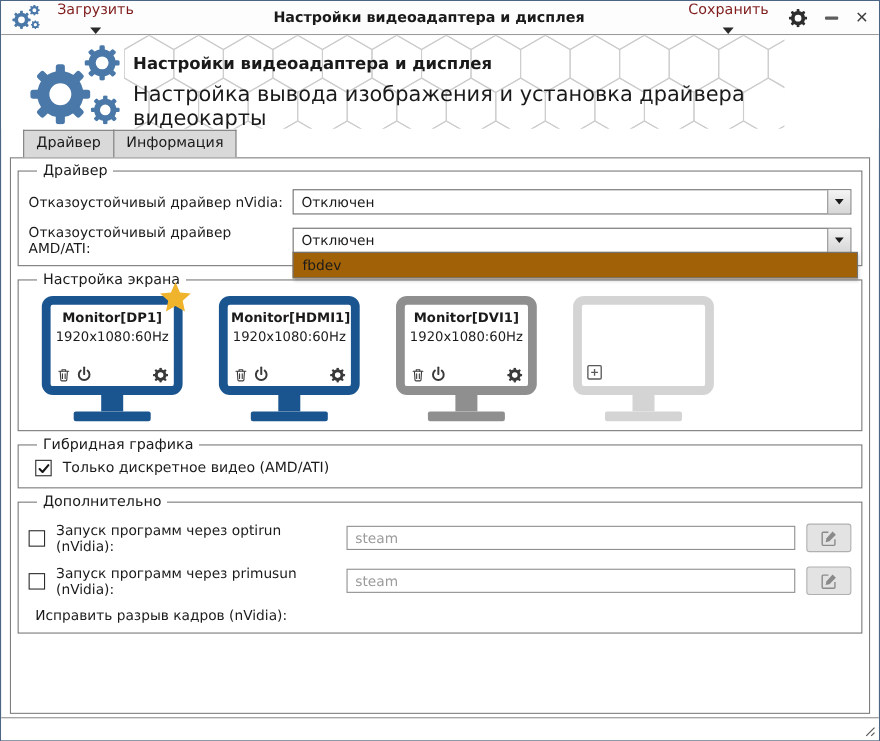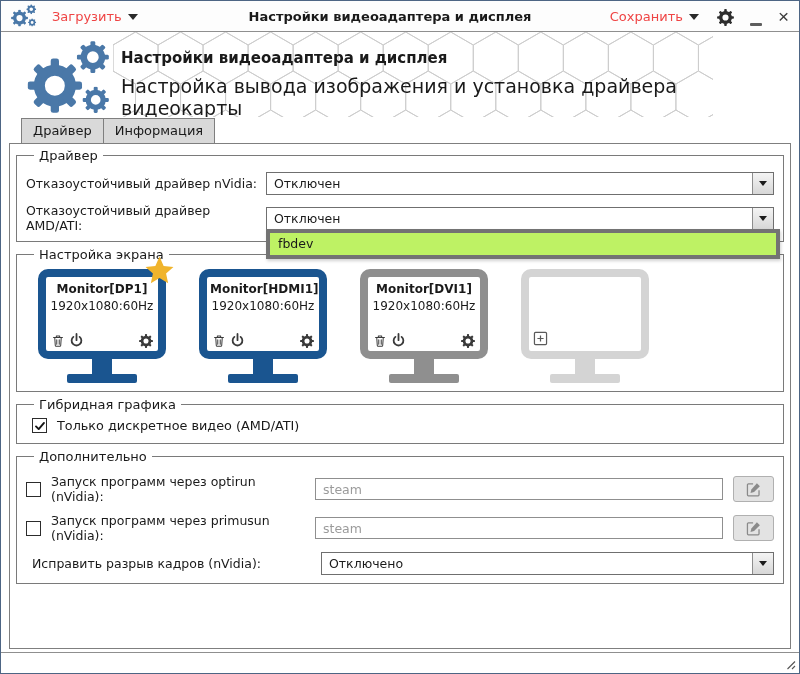--- a/index.html
+++ b/index.html
@@ -11,24 +11,24 @@
     font-family:"DejaVu Sans", sans-serif;
     font-size:13px; color:#1a1a1a;
     display:flex; flex-direction:column;
     position:relative; overflow:hidden;
   }
 
   
   .titlebar { height:31px; flex:none; display:flex; align-items:center;
     border-bottom:1px solid #8f8f8f; background:#fdfdfd; padding:0 10px; }
   .tb-left { width:168px; display:flex; align-items:center; gap:12px; }
-  .tb-right { width:188px; display:flex; align-items:flex-end; justify-content:flex-end; gap:16px; }
+  .tb-right { width:188px; display:flex; align-items:center; justify-content:flex-end; gap:16px; }
   .tb-title { flex:1; text-align:center; font-weight:600; font-size:13px; }
-  .tb-btn { background:none; border:none; font:inherit; color:#ef4444;
-    display:flex; align-items:center; gap:6px; padding:2px 2px; cursor:default; }
+  .tb-btn { background:none; border:none; font:inherit; color:#7f1d1d;
+    display:flex; align-items:center; gap:6px; padding:2px 2px; cursor:default;flex-direction:column; }
   .caret { width:0; height:0; border-left:5px solid transparent;
     border-right:5px solid transparent; border-top:6px solid #2a2a2a; margin-top:2px; }
   .icon-btn { background:none; border:none; padding:0; display:flex; align-items:center; }
   .min-glyph { display:block; width:12px; height:3px; background:#5d5d5d; border-radius:1px; }
   .close-glyph { font-size:19px; line-height:1; color:#3c3c3c; font-weight:400; }
   .app-icon { color:#4a78a8; display:flex; }
 
   
   .warnbar { height:28px; flex:none; background:#f1eeab; display:flex;
     align-items:center; gap:9px; padding:0 11px; font-size:13px; }
@@ -64,22 +64,22 @@
   .form-row { display:flex; align-items:center; margin-top:8px; }
   .lbl { width:240px; flex:none; font-size:12.5px; }
 
   .combo { flex:1; height:23px; border:1px solid #6f6f6f; background:#fff;
     display:flex; align-items:stretch; position:relative; font-size:12.5px; }
   .combo .val { flex:1; padding:3px 7px 0; white-space:nowrap; overflow:hidden; }
   .combo-btn { width:21px; flex:none; border-left:1px solid #8d8d8d;
     background:linear-gradient(#f4f4f4,#d7d7d7); display:flex; align-items:center; justify-content:center; }
   .tri-down { width:0; height:0; border-left:4.5px solid transparent;
     border-right:4.5px solid transparent; border-top:5.5px solid #1b1b1b; }
-  .dropdown-list { position:absolute; top:100%; left:-1px; right:-7px; background:#bef264;
-    border:4px solid #737373; z-index:30; box-shadow:1px 2px 3px rgba(0,0,0,0.18); }
+  .dropdown-list { position:absolute; top:100%; left:-1px; right:-7px; background:#a16207;
+    border:1px solid #737373; z-index:30; box-shadow:1px 2px 3px rgba(0,0,0,0.18); }
   .dropdown-item { padding:3px 8px 4px; font-size:12.5px; }
 
   
   .monitors { display:flex; gap:33px; padding:6px 0 0 12px; align-items:flex-start; }
   .monitor { position:relative; display:flex; flex-direction:column; align-items:center; width:128px; }
   .mon-frame { width:128px; height:90px; border:8px solid var(--mc); border-radius:10px;
     background:#fff; padding:2px 3px; display:flex; flex-direction:column; }
   .mon-name { font-weight:bold; font-size:12px; text-align:center; margin-top:3px; white-space:nowrap; }
   .mon-res  { font-size:12px; text-align:center; margin-top:3px; white-space:nowrap; }
   .mon-icons { margin-top:auto; display:flex; align-items:center; gap:4px; padding:0 2px 1px; color:#3a3a3a; }
@@ -438,26 +438,20 @@
         <input class="x-input" type="text" placeholder="steam" style="">
         <button class="edit-btn">
           <svg width="17" height="17" viewBox="0 0 16 16">
               <use href="#i-edit"></use>
             </svg>
         </button>
       </div>
 
       <div class="x-row">
         <span class="x-lbl-wide">Исправить разрыв кадров (nVidia):</span>
-        <div class="combo">
-          <span class="val">Отключено</span>
-          <span class="combo-btn">
-            <i class="tri-down"></i>
-          </span>
-        </div>
       </div>
 
     </fieldset>
   </div>
 
   <div class="statusbar">
     <span class="grip">
       <svg width="12" height="12" viewBox="0 0 12 12">
           <use href="#i-grip"></use>
         </svg>

